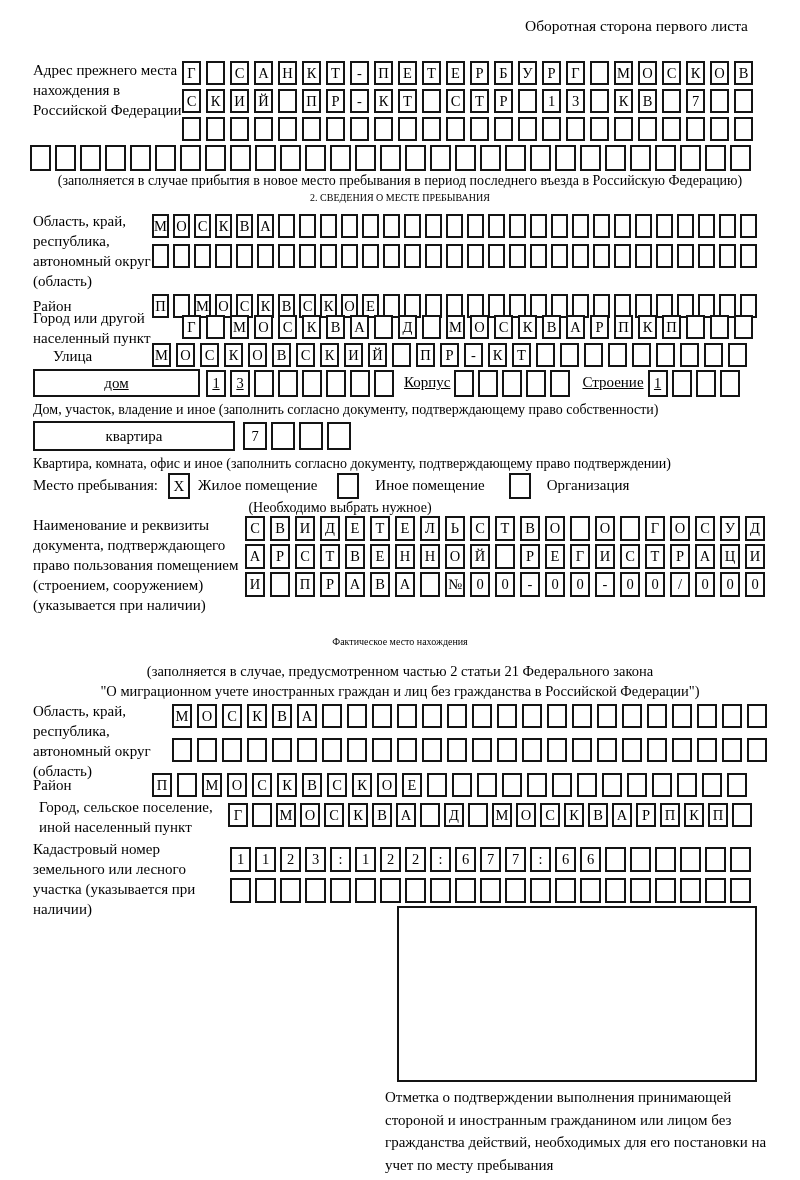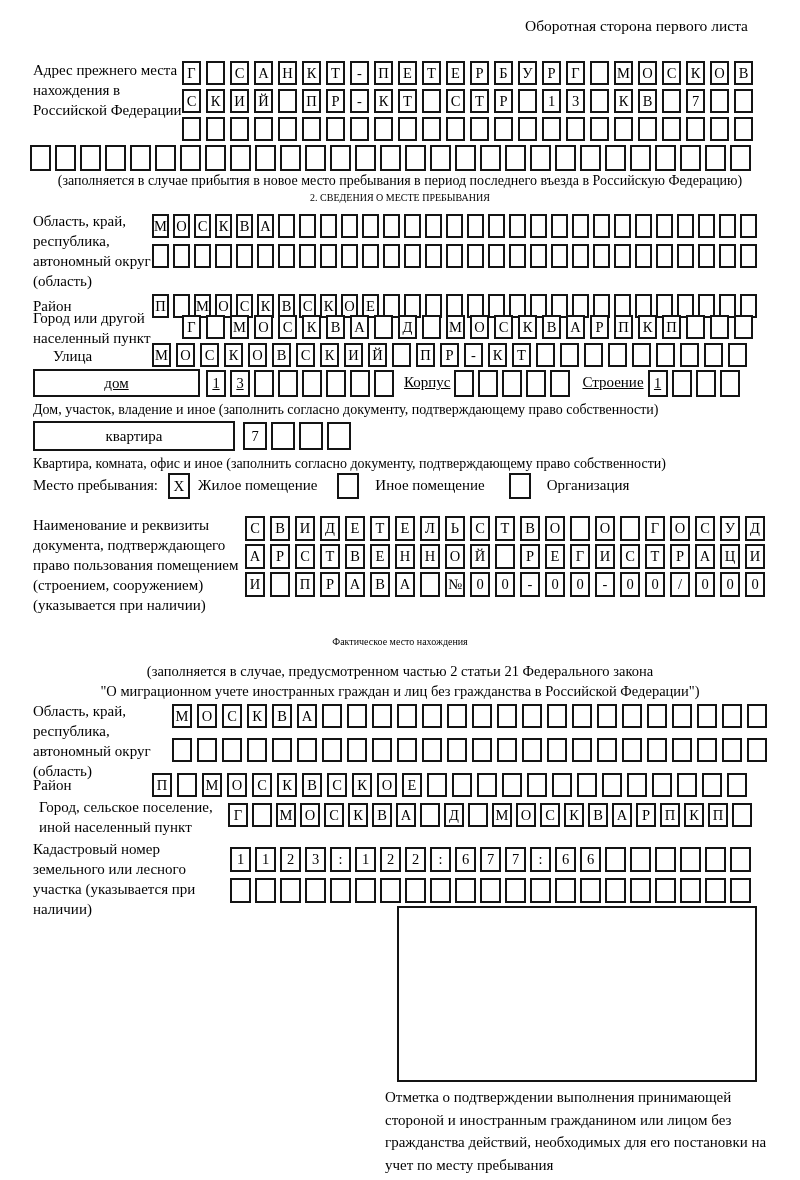--- a/index.html
+++ b/index.html
@@ -351,31 +351,32 @@
 
   <div class="abs kvrow" style="left:33px; top:421px;">
     <span class="widebox" style="width:202px; height:30px;">квартира</span>
     <span class="cellrow rkv" style="margin-left:8px;">
         <span class="cell">7</span>
         <span class="cell"></span>
         <span class="cell"></span>
         <span class="cell"></span>
       </span>
   </div>
-  <div class="abs caption" style="left:33px; top:455px;">Квартира, комната, офис и иное (заполнить согласно документу, подтверждающему право собственности)</div>
+  <div class="abs caption" style="left:33px; top:455px;">Квартира, комната, офис и иное (заполнить согласно документу, подтверждающему право подтверждении)</div>
 
   <div class="abs stayrow" style="left:33px; top:473px;">
     <span class="lbl">Место пребывания:</span>
     <span class="checkbox" style="margin-left:10px;">X</span>
     <span class="lbl" style="margin-left:8px;">Жилое помещение</span>
     <span class="checkbox" style="margin-left:20px;"></span>
     <span class="lbl" style="margin-left:16px;">Иное помещение</span>
     <span class="checkbox" style="margin-left:24px;"></span>
     <span class="lbl" style="margin-left:16px;">Организация</span>
   </div>
+  <div class="abs caption" style="left:150px; top:499px; width:380px; text-align:center;">(Необходимо выбрать нужное)</div>
 
   <div class="abs lbl" style="left:33px; top:516px; width:208px;">Наименование и реквизиты документа, подтверждающего право пользования помещением (строением, сооружением) (указывается при наличии)</div>
   <div class="abs cellrow rdoc" style="left:245px; top:516px;">
       <span class="cell">С</span>
       <span class="cell">В</span>
       <span class="cell">И</span>
       <span class="cell">Д</span>
       <span class="cell">Е</span>
       <span class="cell">Т</span>
       <span class="cell">Е</span>

